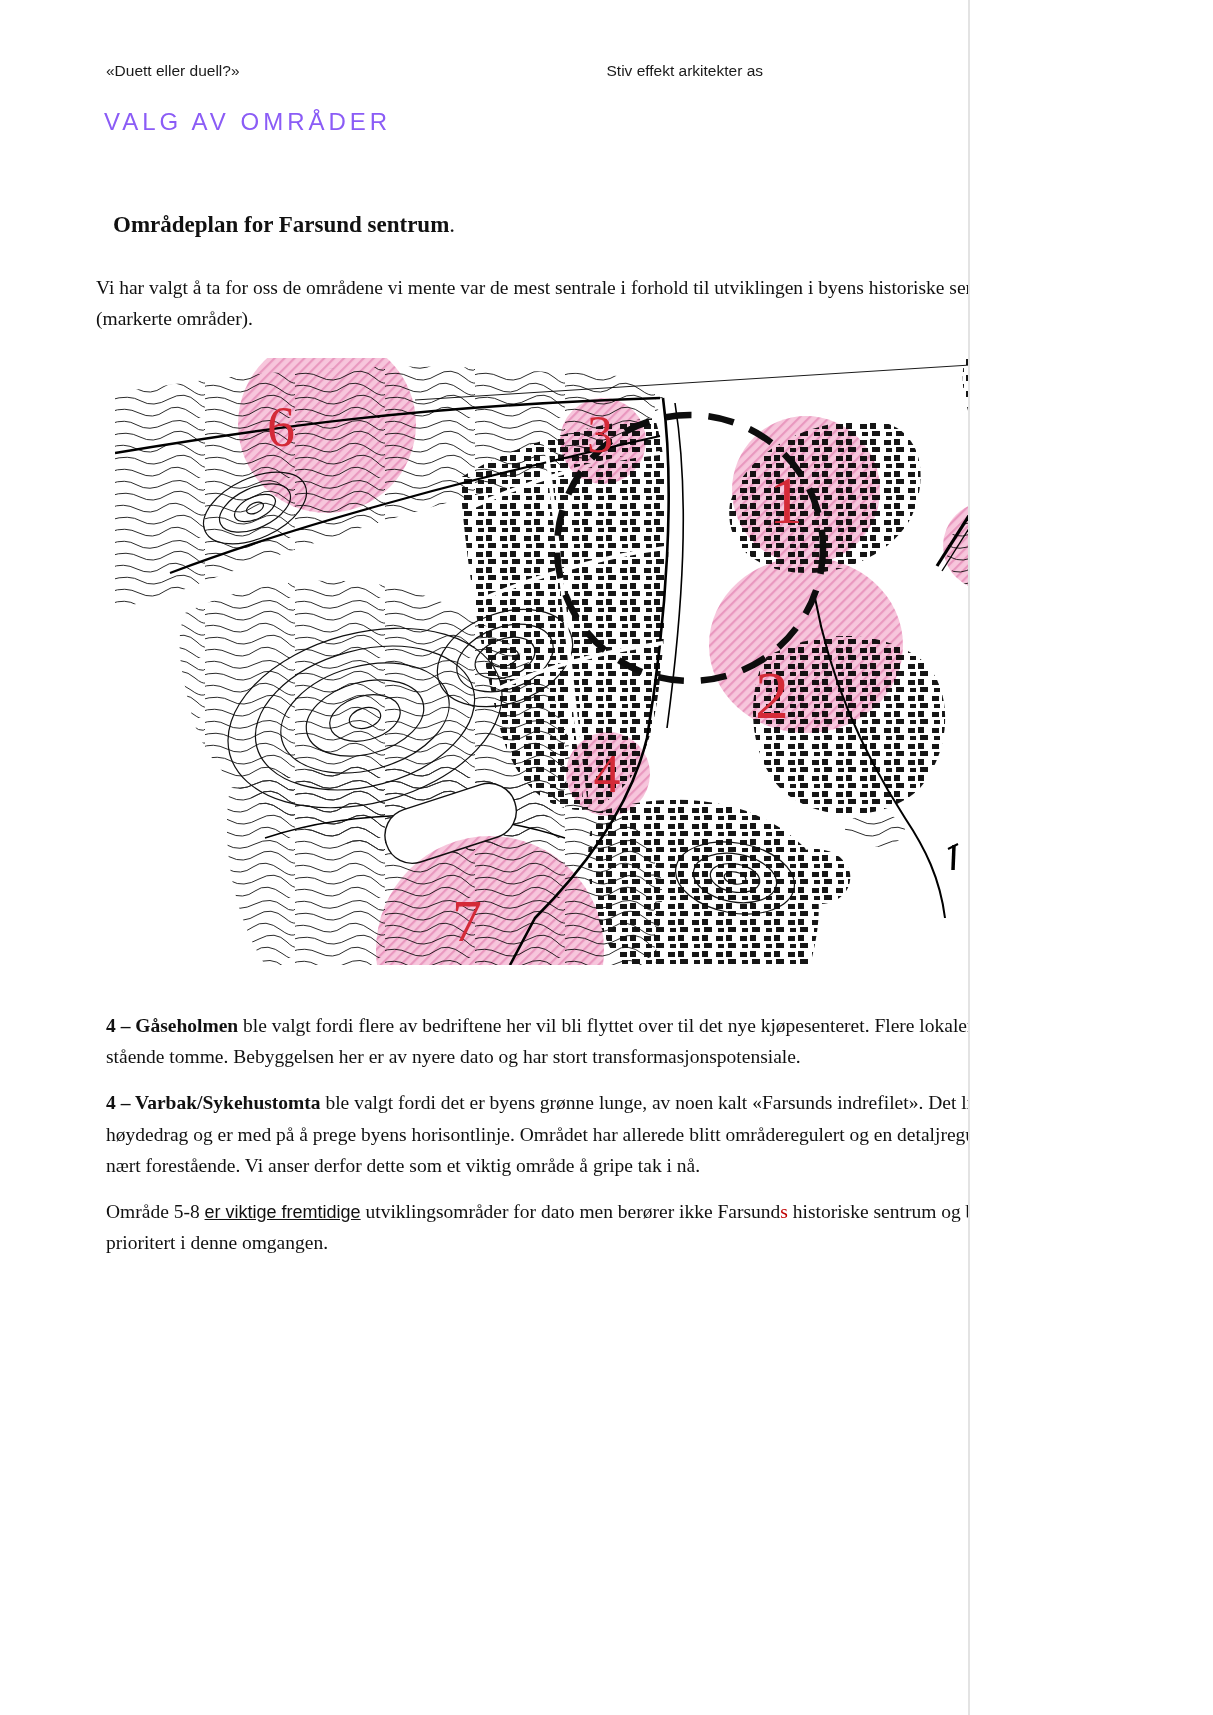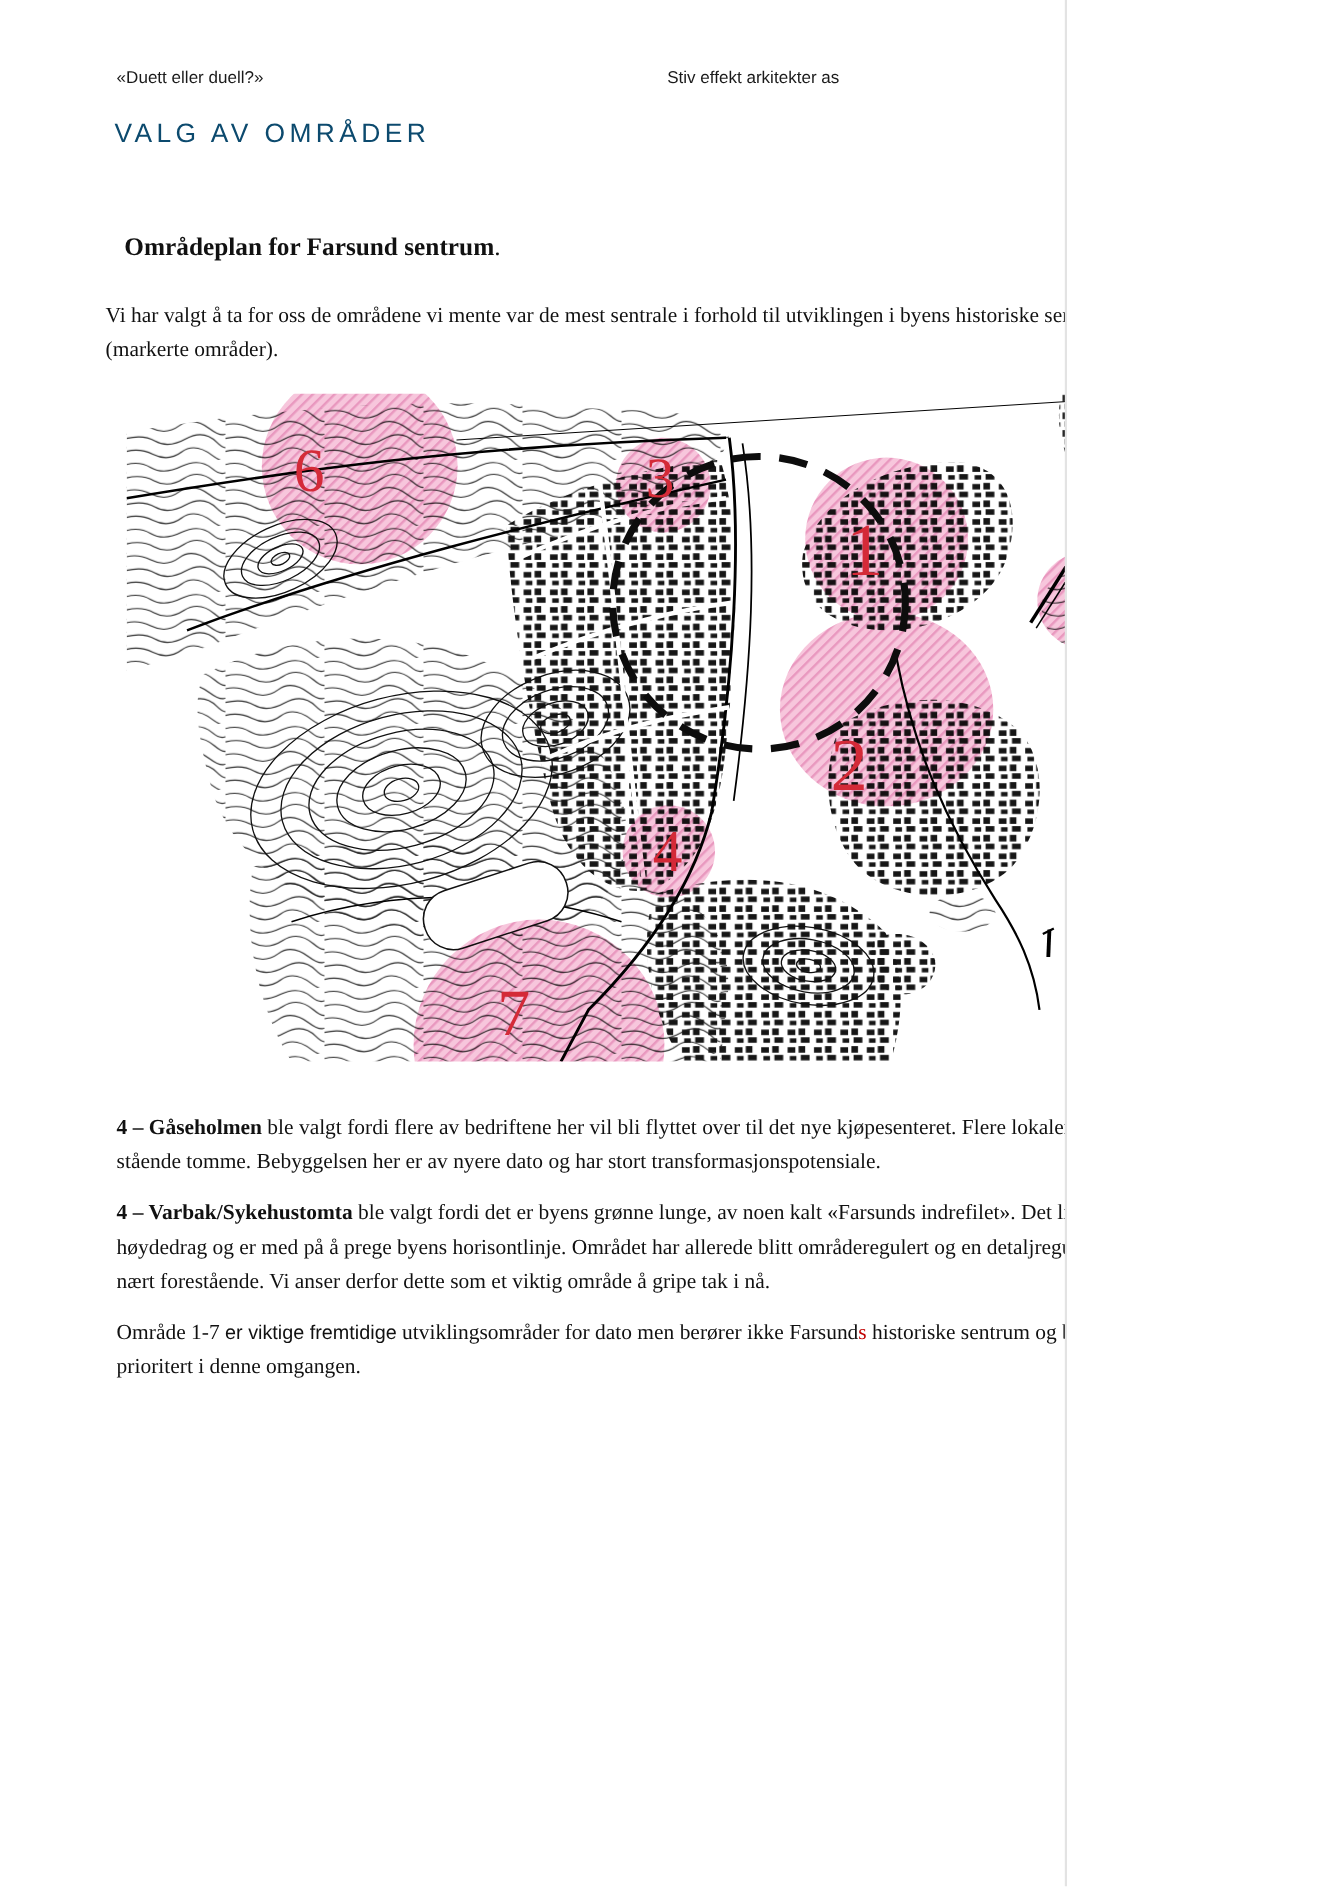--- a/index.html
+++ b/index.html
@@ -15,21 +15,21 @@
   }
   .hdr{
     position:absolute;top:62px;left:106px;right:205px;
     display:flex;justify-content:space-between;
     font-family:"Liberation Sans", sans-serif;
     font-size:15.5px;color:#1a1a1a;
   }
   .title{
     position:absolute;top:108px;left:104px;
     font-family:"Liberation Sans", sans-serif;
-    font-size:24px;font-weight:400;color:#0c4a6e;
+    font-size:24px;font-weight:400;color:#8b5cf6;
     letter-spacing:4px;
   }
   .subtitle{
     position:absolute;top:212px;left:113px;
     font-size:23px;margin:0;
   }
   .subtitle b{font-weight:700;}
   .intro{
     position:absolute;top:272px;left:96px;width:930px;
     font-size:19.5px;line-height:1.6;margin:0;
@@ -37,21 +37,21 @@
   .mapwrap{
     position:absolute;left:115px;top:358px;width:935px;height:607px;
   }
   .bodytext{
     position:absolute;top:1010px;left:106px;width:958px;
     font-size:19.5px;line-height:1.6;
   }
   .bodytext p{margin:0 0 15px 0;}
   .bodytext b{font-weight:700;}
   .redchar{color:#c00000;}
-  .sansins{font-family:"Liberation Sans", sans-serif;font-size:18px;}
+  .sansins{font-family:"Liberation Sans", sans-serif;font-size:18px;text-decoration:underline;}
   .pagenum{
     position:absolute;left:1021px;top:1473px;width:47px;height:47px;
     border:2px solid #9ec4d6;border-radius:50%;
     box-sizing:border-box;
     display:flex;align-items:center;justify-content:center;
     font-family:"Liberation Sans", sans-serif;
     font-size:18px;color:#46788a;
   }
   .mapwrap svg{display:block;}
   .rednum{
@@ -192,20 +192,20 @@
     </svg>
   </div>
 
   <div class="bodytext">
 
     <p><b>4 – Gåseholmen</b><span> ble valgt fordi flere av bedriftene her vil bli flyttet over til det nye kjøpesenteret. Flere lokaler vil da bli stående tomme. Bebyggelsen her er av nyere dato og har stort transformasjonspotensiale.</span></p>
 
 
     <p><b>4 – Varbak/Sykehustomta</b><span> ble valgt fordi det er byens grønne lunge, av noen kalt «Farsunds indrefilet». Det ligger i et høydedrag og er med på å prege byens horisontlinje. Området har allerede blitt områderegulert og en detaljregulering er nært forestående. Vi anser derfor dette som et viktig område å gripe tak i nå.</span></p>
 
-    <p><span>Område 1-7 </span><span class="sansins">er viktige fremtidige</span><span> utviklingsområder for dato men berører ikke Farsund</span><span class="redchar">s</span><span> historiske sentrum og ble ikke prioritert i denne omgangen.</span></p>
+    <p><span>Område 5-8 </span><span class="sansins">er viktige fremtidige</span><span> utviklingsområder for dato men berører ikke Farsund</span><span class="redchar">s</span><span> historiske sentrum og ble ikke prioritert i denne omgangen.</span></p>
   </div>
 
   <div class="pagenum">
     <span>9</span>
   </div>
 
 </div>
 
 </body></html>

